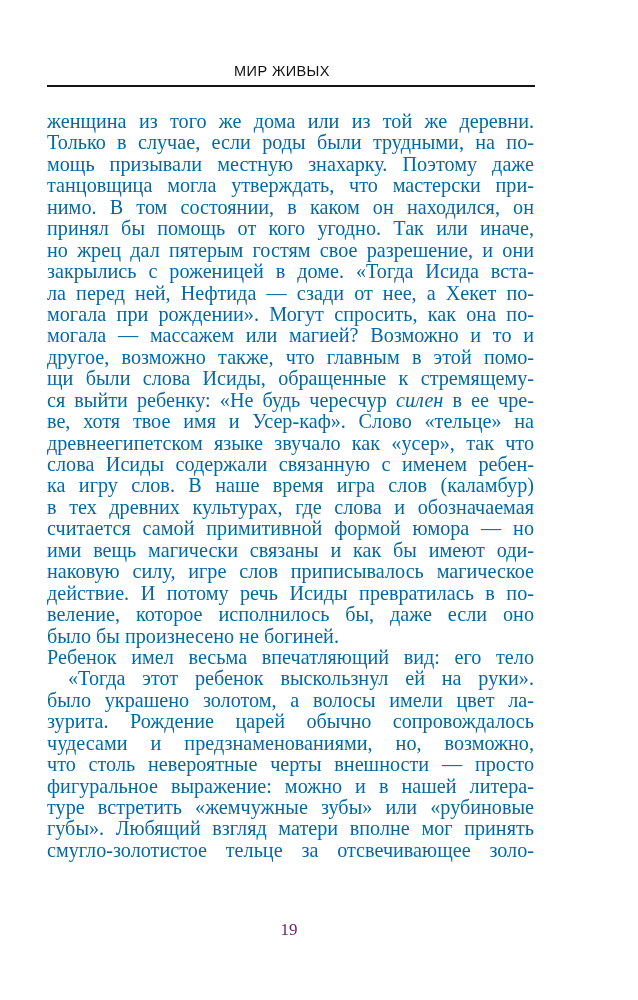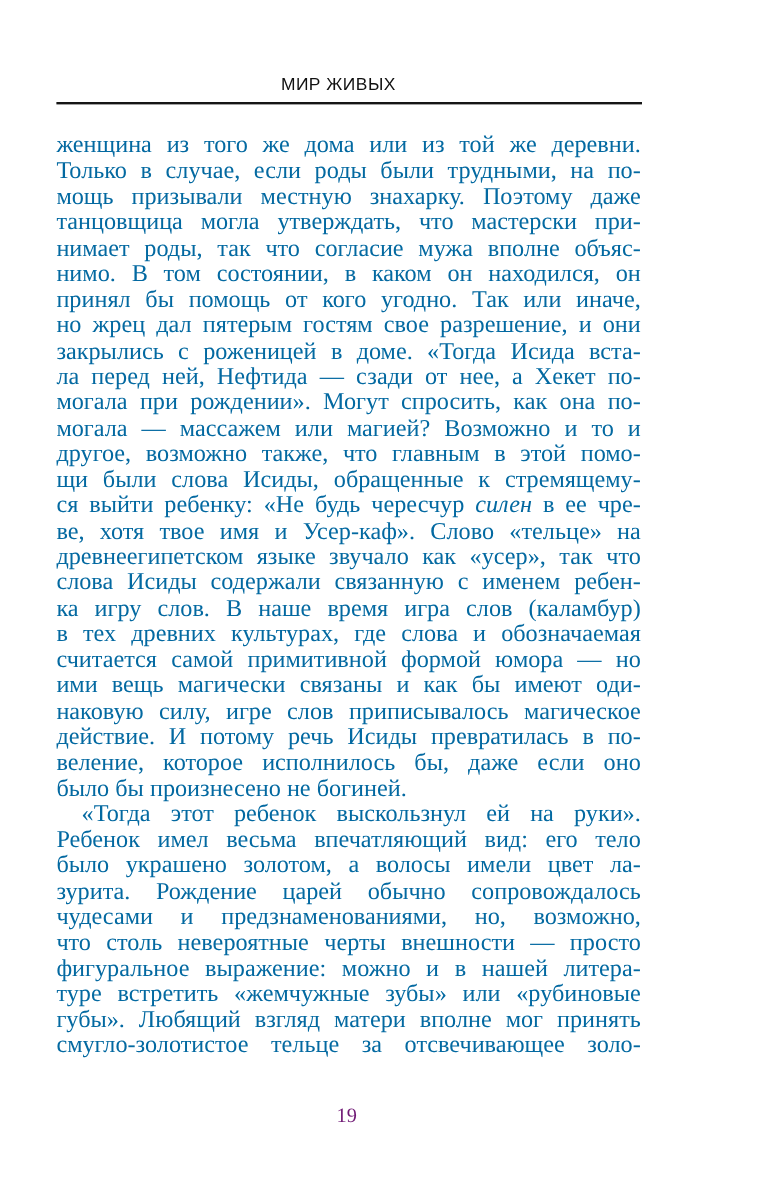--- a/index.html
+++ b/index.html
@@ -38,21 +38,20 @@
 <div class="page">
   <div class="running-head">МИР ЖИВЫХ</div>
   <div class="head-rule"></div>
 
   <div class="body-text">
     <div>
       <span class="line">женщина из того же дома или из той же деревни.</span>
       <span class="line">Только в случае, если роды были трудными, на по-</span>
       <span class="line">мощь призывали местную знахарку. Поэтому даже</span>
       <span class="line">танцовщица могла утверждать, что мастерски при-</span>
-      <span class="line">нимает роды, так что согласие мужа вполне объяс-</span>
       <span class="line">нимо. В том состоянии, в каком он находился, он</span>
       <span class="line">принял бы помощь от кого угодно. Так или иначе,</span>
       <span class="line">но жрец дал пятерым гостям свое разрешение, и они</span>
       <span class="line">закрылись с роженицей в доме. «Тогда Исида вста-</span>
       <span class="line">ла перед ней, Нефтида — сзади от нее, а Хекет по-</span>
       <span class="line">могала при рождении». Могут спросить, как она по-</span>
       <span class="line">могала — массажем или магией? Возможно и то и</span>
       <span class="line">другое, возможно также, что главным в этой помо-</span>
       <span class="line">щи были слова Исиды, обращенные к стремящему-</span>
       <span class="line"><span>ся выйти ребенку: «Не будь чересчур </span><em>силен</em><span> в ее чре-</span></span>
@@ -62,22 +61,22 @@
       <span class="line">ка игру слов. В наше время игра слов (каламбур)</span>
       <span class="line">в тех древних культурах, где слова и обозначаемая</span>
       <span class="line">считается самой примитивной формой юмора — но</span>
       <span class="line">ими вещь магически связаны и как бы имеют оди-</span>
       <span class="line">наковую силу, игре слов приписывалось магическое</span>
       <span class="line">действие. И потому речь Исиды превратилась в по-</span>
       <span class="line">веление, которое исполнилось бы, даже если оно</span>
       <span class="line last">было бы произнесено не богиней.</span>
     </div>
     <div>
+      <span class="line">Ребенок имел весьма впечатляющий вид: его тело</span>
       <span class="line indent">«Тогда этот ребенок выскользнул ей на руки».</span>
-      <span class="line">Ребенок имел весьма впечатляющий вид: его тело</span>
       <span class="line">было украшено золотом, а волосы имели цвет ла-</span>
       <span class="line">зурита. Рождение царей обычно сопровождалось</span>
       <span class="line">чудесами и предзнаменованиями, но, возможно,</span>
       <span class="line">что столь невероятные черты внешности — просто</span>
       <span class="line">фигуральное выражение: можно и в нашей литера-</span>
       <span class="line">туре встретить «жемчужные зубы» или «рубиновые</span>
       <span class="line">губы». Любящий взгляд матери вполне мог принять</span>
       <span class="line">смугло-золотистое тельце за отсвечивающее золо-</span>
     </div>
   </div>

